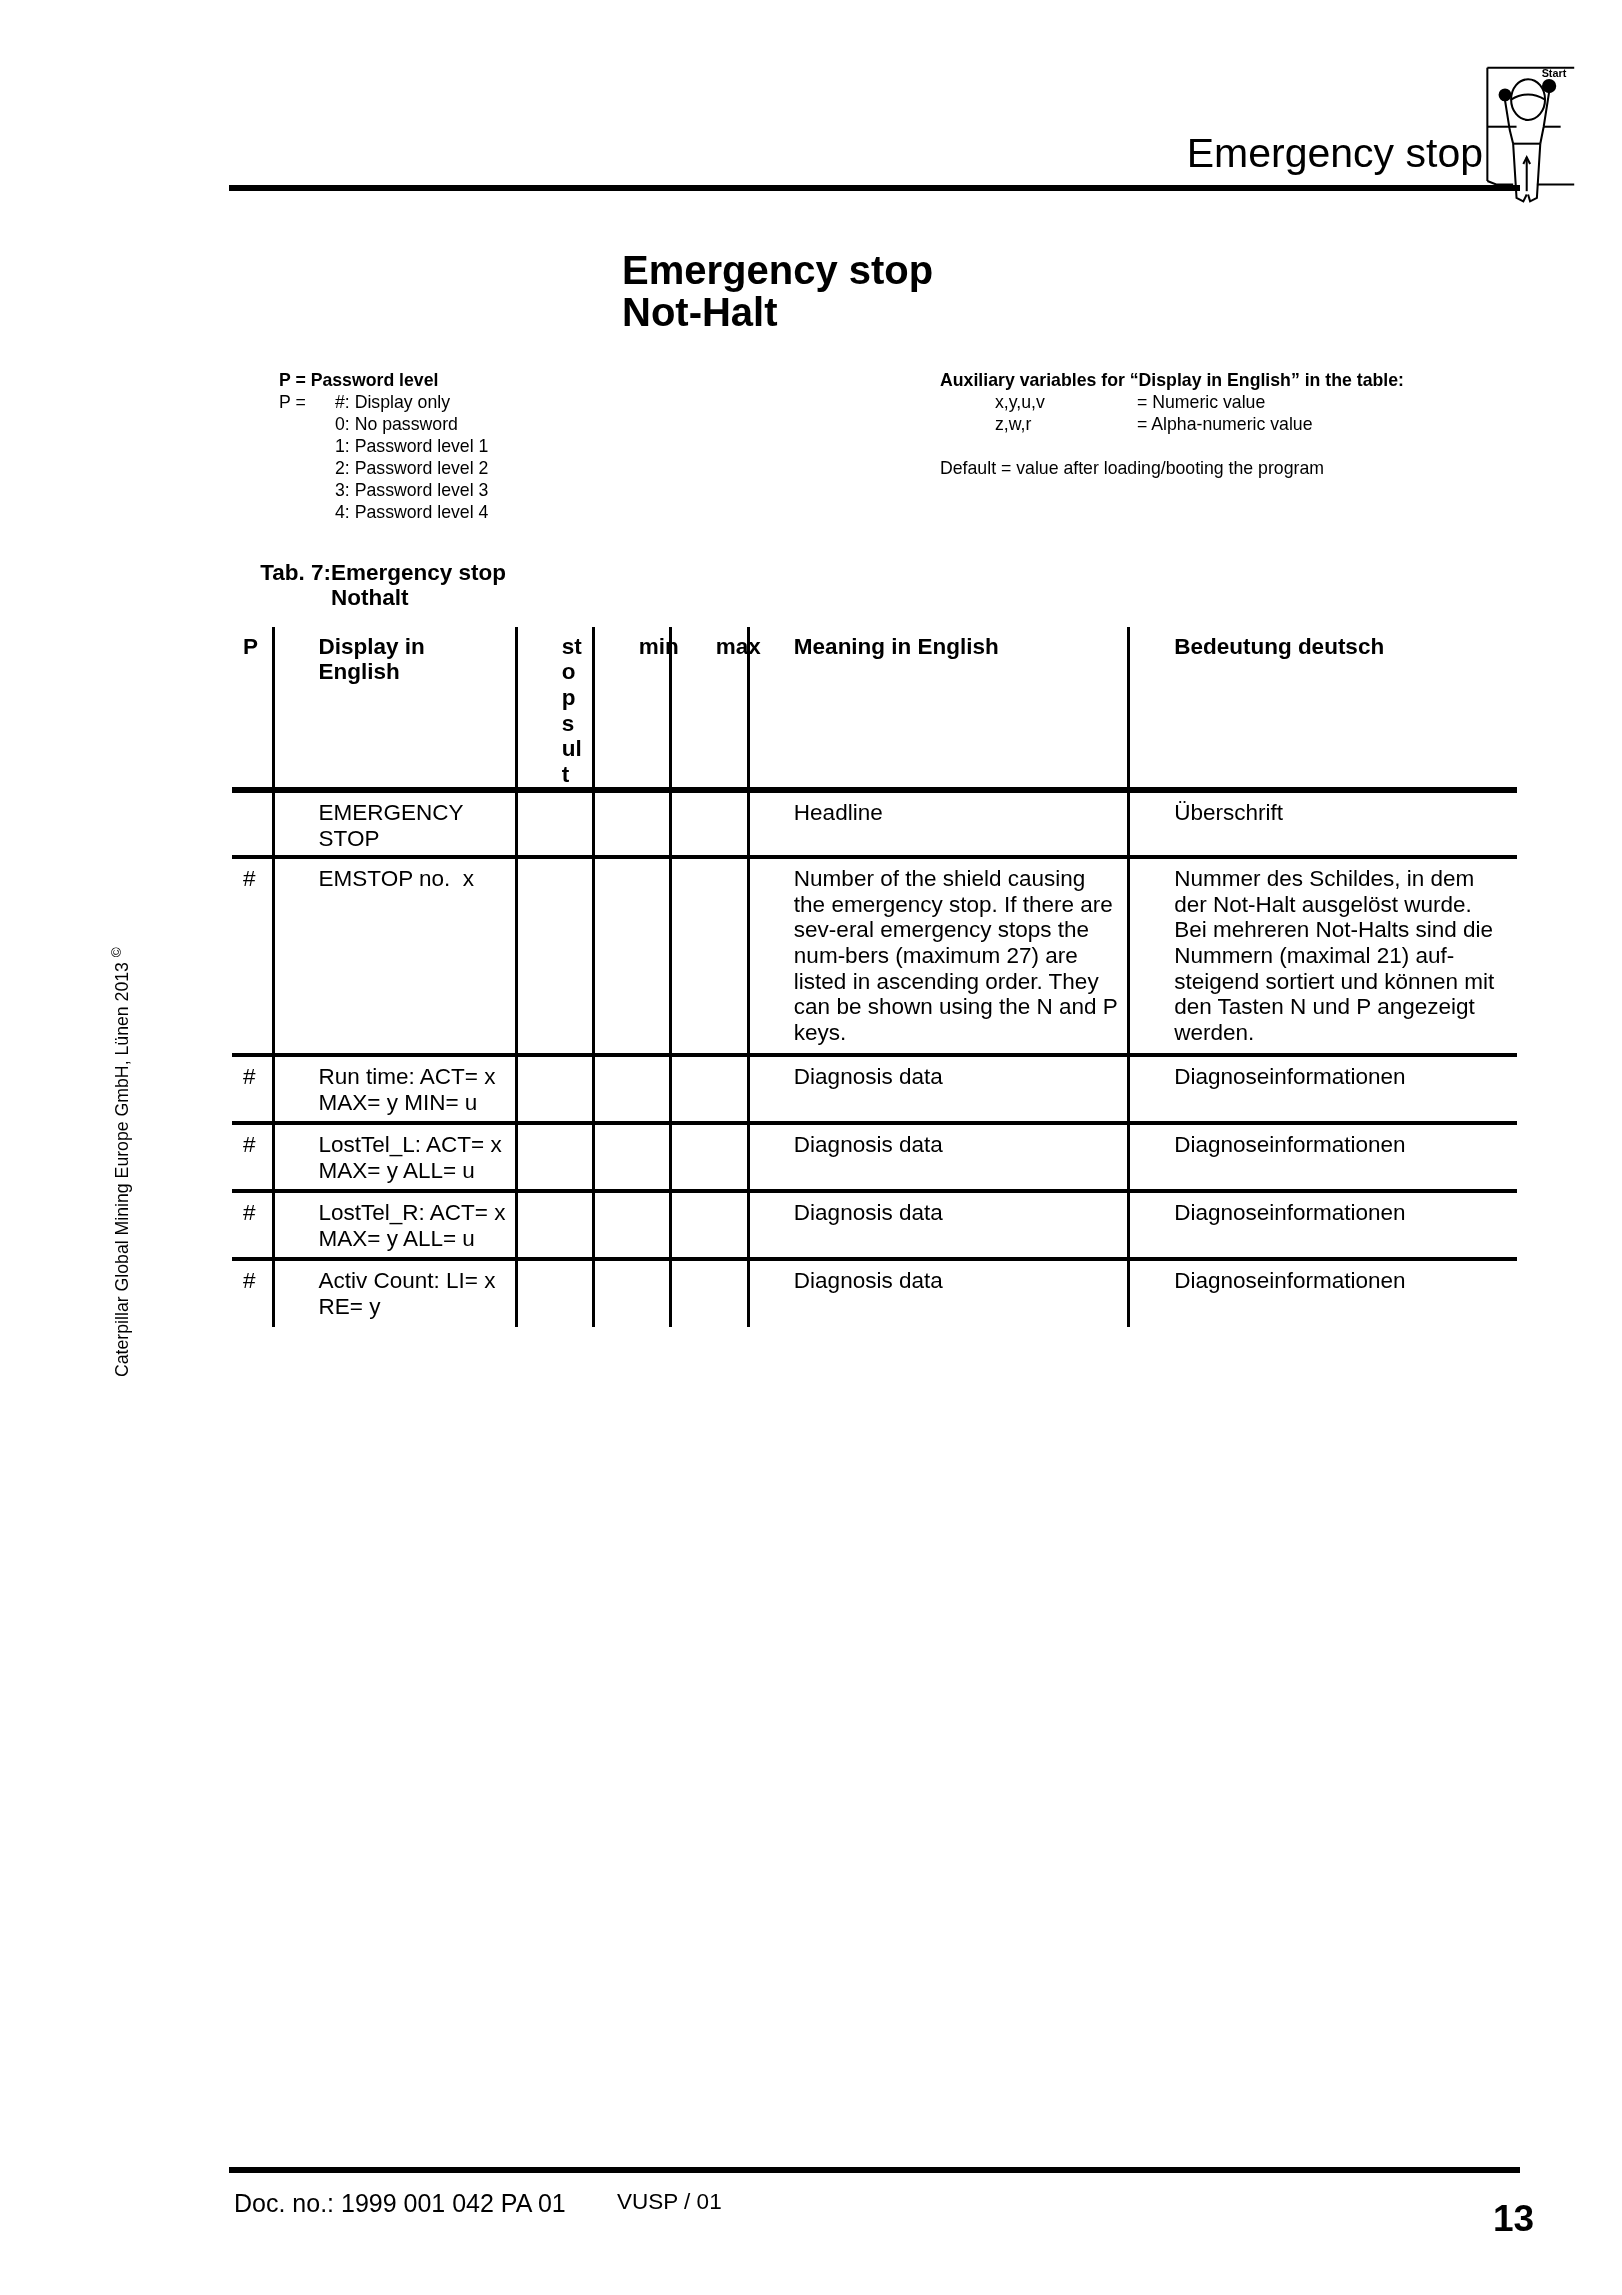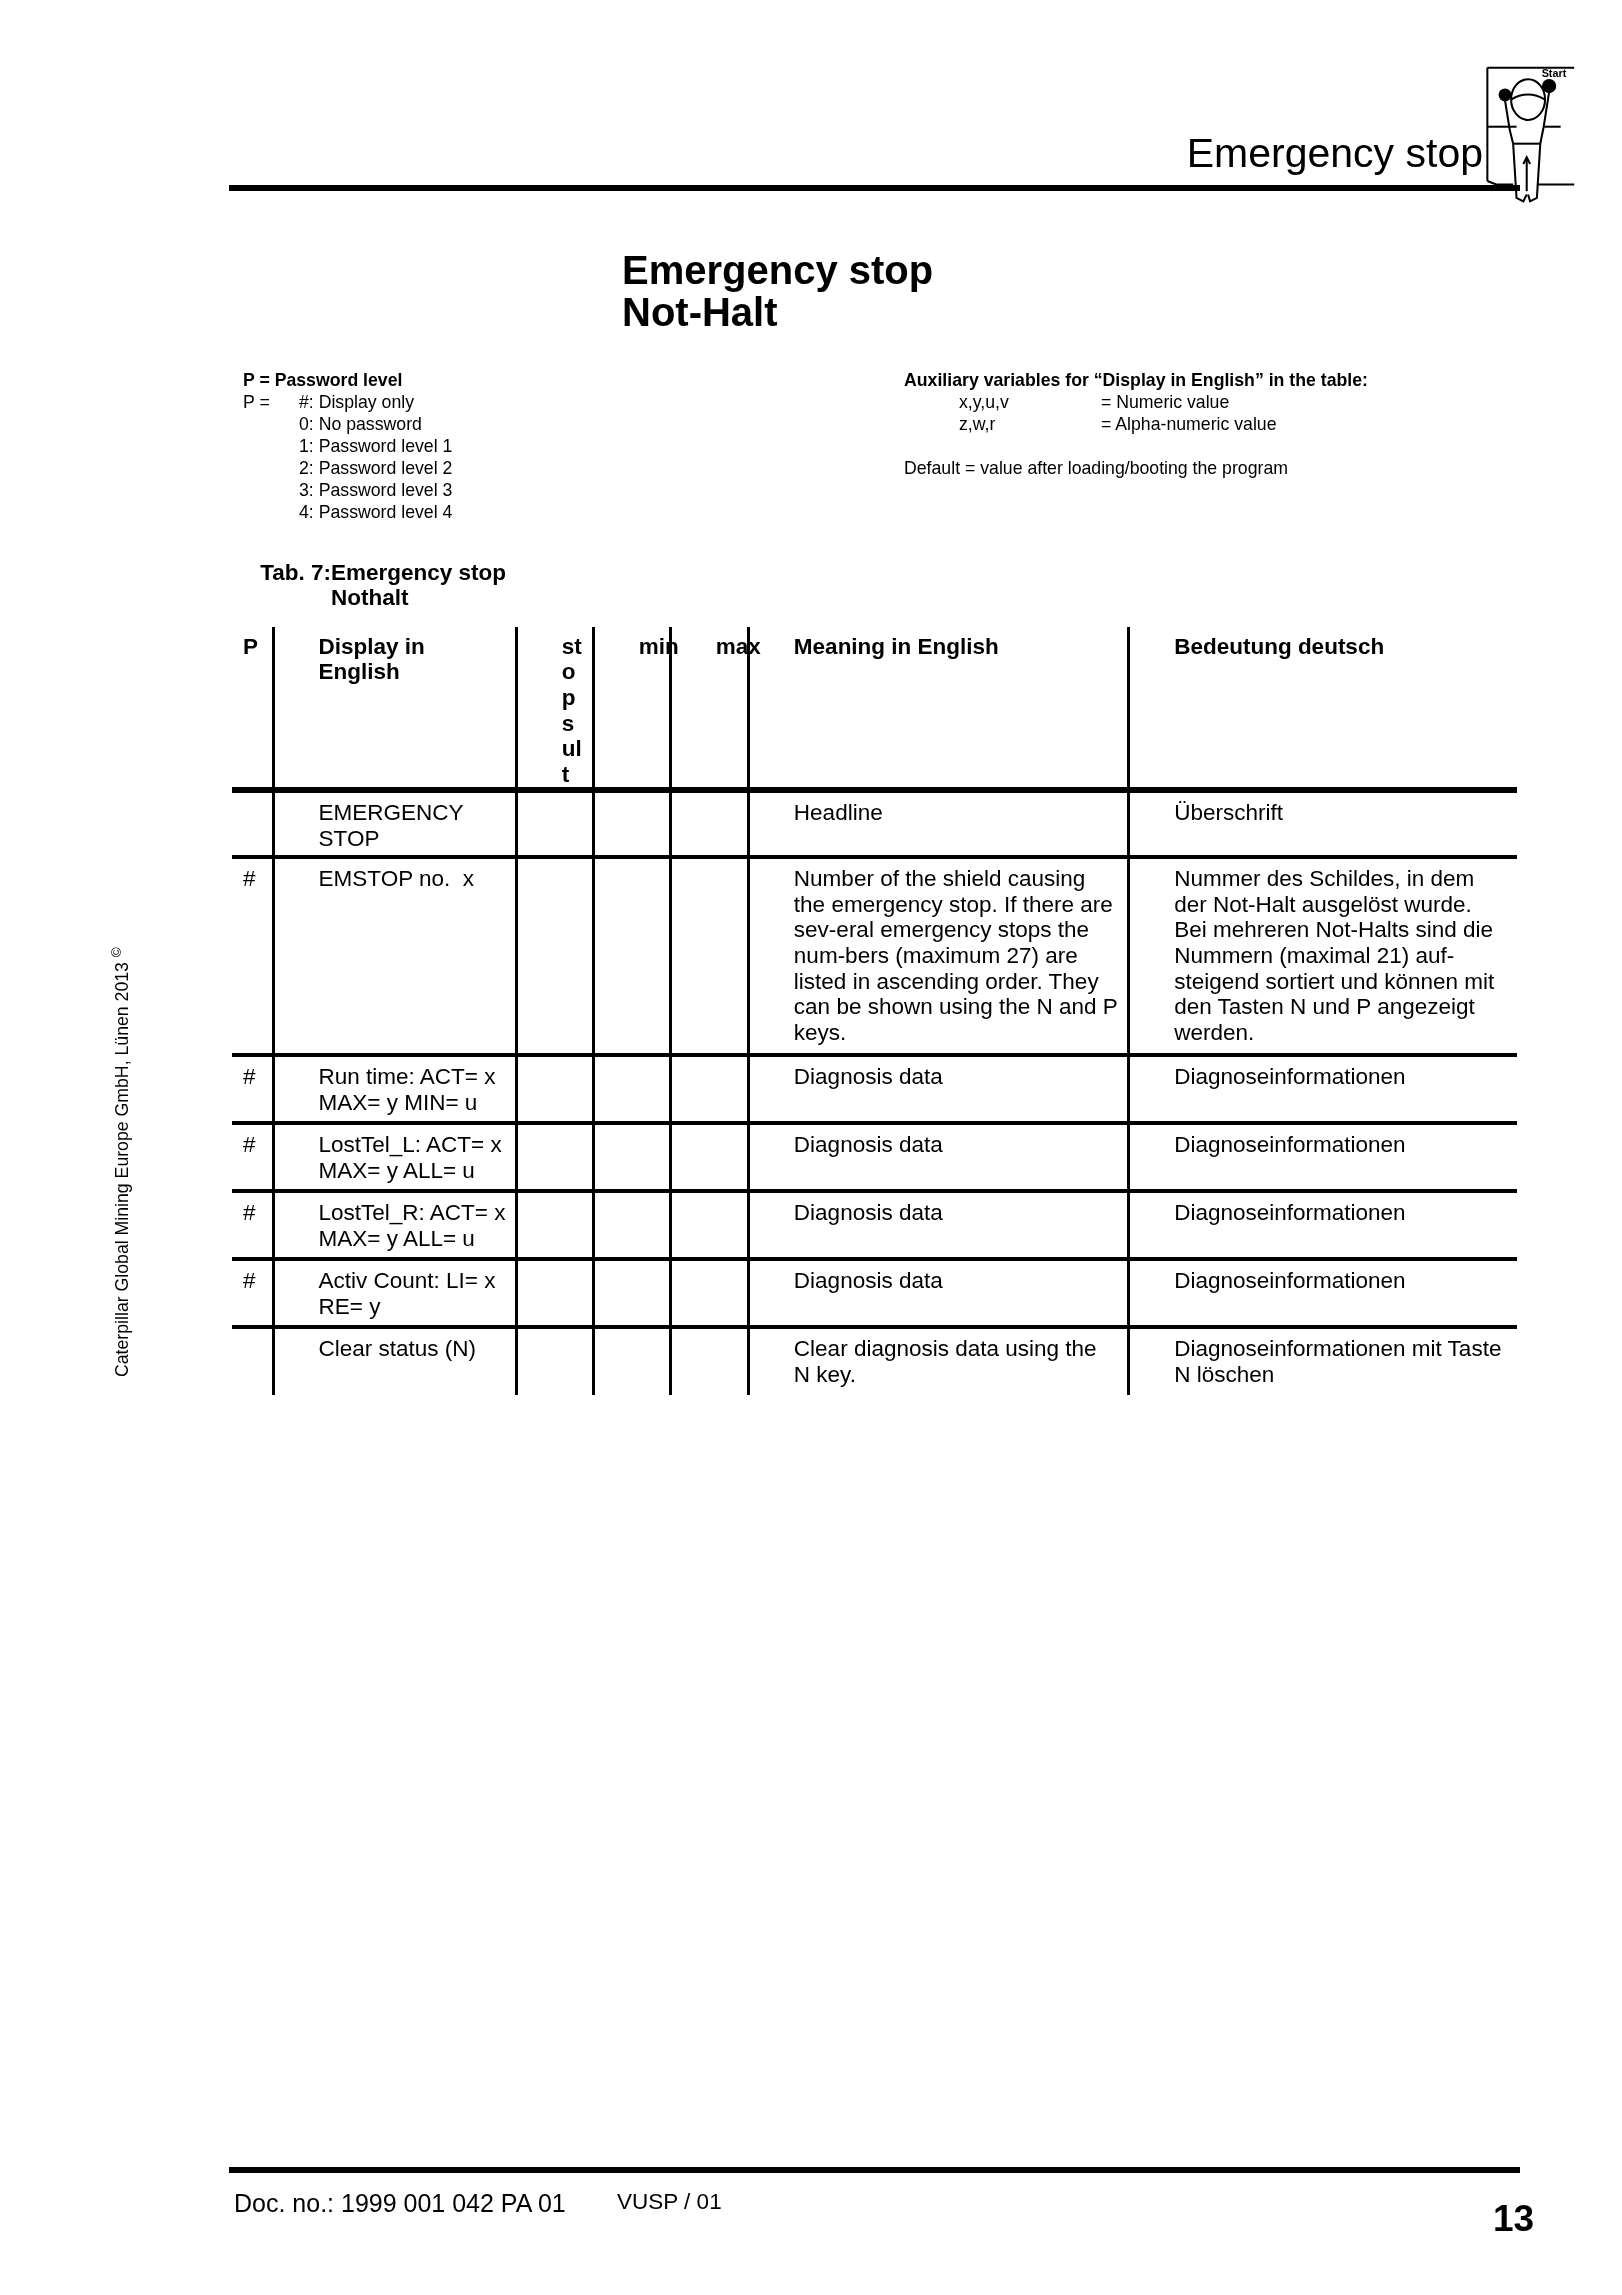--- a/index.html
+++ b/index.html
@@ -9,21 +9,21 @@
 
   
   .hdr-title { left:1159px; top:129px; width:324px; text-align:right; font-size:41px; line-height:48px; }
   .hdr-rule { left:229px; top:185px; width:1291px; height:6.1px; background:#000; }
   .hdr-icon { left:1486px; top:62px; width:95px; height:143px; }
 
   
   .main-title { left:622px; top:249px; font-size:40px; font-weight:bold; line-height:42px; }
 
   
-  .legend { font-size:17.7px; line-height:22px; }
+  .legend { font-size:17.7px; line-height:22px;margin-left:36px; }
   .legend b { font-weight:bold; }
   .pw-legend { left:243px; top:369px; }
   .pw-legend .row { display:flex; }
   .pw-legend .k { width:56px; }
   .aux-legend { left:904px; top:369px; }
   .aux-legend .row { display:flex; }
   .aux-legend .var { width:142px; padding-left:55px; box-sizing:content-box; }
 
   
   .tab-caption { left:232px; top:560px; font-size:22.5px; font-weight:bold; line-height:25px; display:flex; }
@@ -210,29 +210,20 @@
     <td class="pcol">#</td>
     <td class="vl">
           <div style="width:191px">Activ Count: LI= x RE= y</div>
         </td>
     <td class="vl"></td>
     <td class="vl"></td>
     <td class="vl"></td>
     <td class="vl">Diagnosis data</td>
     <td class="vl">Diagnoseinformationen</td>
   </tr>
-  <tr class="hr" style="height:68px">
-    <td class="pcol"></td>
-    <td class="vl">Clear status (N)</td>
-    <td class="vl"></td>
-    <td class="vl"></td>
-    <td class="vl"></td>
-    <td class="vl">Clear diagnosis data using the N key.</td>
-    <td class="vl">Diagnoseinformationen mit Taste N löschen</td>
-  </tr>
 </tbody>
   </table>
 
 <div class="abs side">
   <span>Caterpillar Global Mining Europe GmbH, Lünen 2013</span>
   <sup>©</sup>
 </div>
 
 <div class="abs ftr-rule"></div>
 <div class="abs ftr-doc">Doc. no.: 1999 001 042 PA 01</div>

